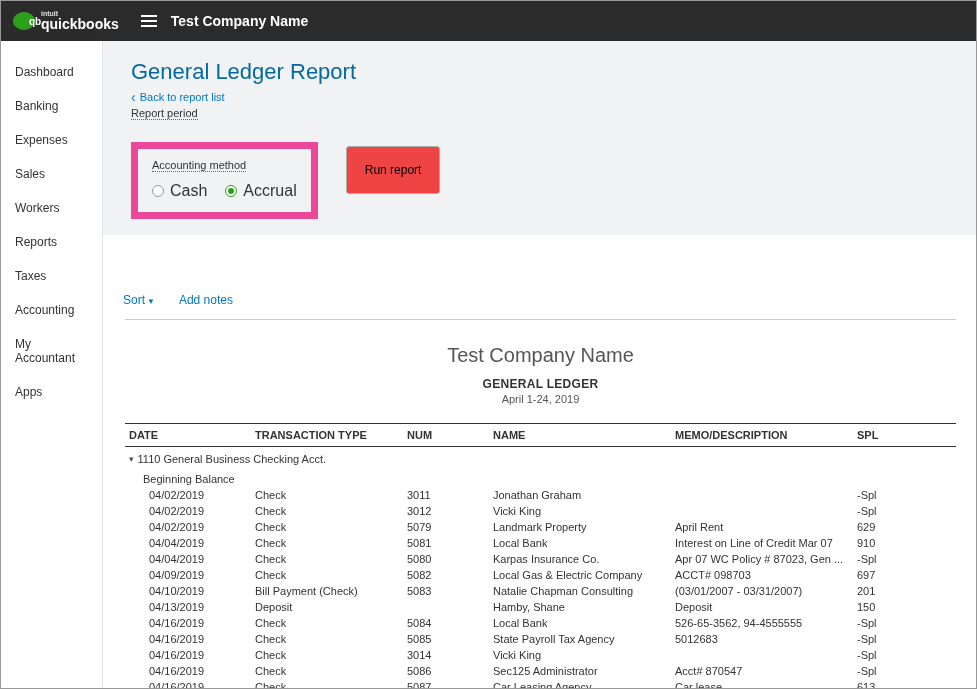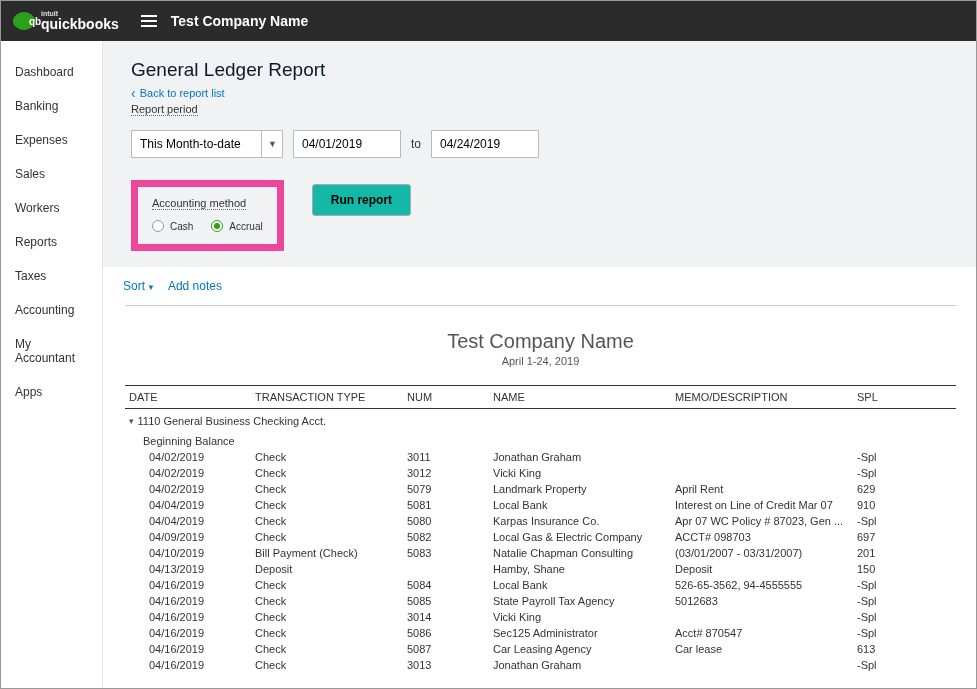--- a/index.html
+++ b/index.html
@@ -11,50 +11,50 @@
 .qb-text { font-size: 14px; font-weight: 600; line-height: 1; }
 .ham { margin-left: 22px; cursor: pointer; display: flex; flex-direction: column; gap: 3px; }
 .ham span { display: block; width: 16px; height: 2px; background: #fff; }
 .company-name { margin-left: 14px; font-size: 14px; font-weight: 600; }
 .layout { display: flex; height: calc(689px - 40px); }
 .sidebar { width: 102px; background: #fff; border-right: 1px solid #e4e4e4; box-shadow: 2px 0 4px rgba(0,0,0,.04); padding-top: 14px; }
 .nav-item { padding: 10px 14px; font-size: 12px; color: #333; cursor: pointer; }
 .nav-item.active { color: #0077c5; }
 .main { flex: 1; background: #f0f2f4; overflow: hidden; display: flex; flex-direction: column; }
 .report-head { padding: 18px 28px 16px 28px; }
-.report-title { font-size: 19px; font-weight: 400; color: #0f172a; margin-bottom: 6px; }
+.report-title { font-size: 22px; font-weight: 400; color: #0369a1; margin-bottom: 6px; }
 .back-link { color: #0077c5; font-size: 11px; display: flex; align-items: flex-end; gap: 4px; cursor: pointer; }
 .back-link::before { content: "‹"; font-size: 14px; line-height: 11px; }
 .rp-label { font-size: 11px; color: #333; border-bottom: 1px dotted #666; display: inline-block; margin-top: 4px; }
 .controls-row { display: flex; align-items: center; gap: 10px; margin-top: 14px; }
 .select-wrap { position: relative; }
 .select-wrap select, .date-input { height: 28px; border: 1px solid #bbb; background: #fff; font-size: 12px; padding: 0 8px; }
 .select-wrap select { width: 152px; appearance: none; padding-right: 24px; }
 .select-caret { position: absolute; right: 0; top: 0; width: 22px; height: 28px; border-left: 1px solid #bbb; display: flex; align-items: center; justify-content: center; pointer-events: none; font-size: 9px; color: #555; }
 .date-input { width: 108px; }
 .to-text { font-size: 12px; }
 .method-row { display: flex; align-items: flex-start; gap: 28px; margin-top: 22px; }
 .method-box { border: 7px solid #ec4899; padding: 8px 14px 12px 14px; }
 .method-label { font-size: 11px; border-bottom: 1px dotted #666; display: inline-block; margin-bottom: 10px; }
 .radios { display: flex; gap: 18px; align-items: center; }
-.radio { display: flex; align-items: center; gap: 6px; font-size: 10px; cursor: pointer; }
+.radio { display: flex; align-items: center; gap: 6px; font-size: 16px; cursor: pointer; }
 .radio-dot { width: 12px; height: 12px; border-radius: 50%; border: 1px solid #999; display: inline-block; position: relative; background: #fff; }
 .radio-dot.checked { border-color: #2ca01c; }
 .radio-dot.checked::after { content: ""; position: absolute; inset: 2px; border-radius: 50%; background: #2ca01c; }
-.run-btn { height: 32px; padding: 0 18px; border: 1px solid #aaa; background: #14b8a6; border-radius: 3px; font-size: 12px; font-weight: 700; cursor: pointer; margin-top: 4px; }
+.run-btn { height: 48px; padding: 0 18px; border: 1px solid #aaa; background: #ef4444; border-radius: 3px; font-size: 12px; font-weight: 400; cursor: pointer; margin-top: 4px; }
 .report-panel { background: #fff; margin: 0; flex: 1; overflow: hidden; display: flex; flex-direction: column; }
-.panel-tools { padding: 12px 20px; font-size: 12px; color: #0077c5; display: flex; gap: 13px; }
+.panel-tools { padding: 12px 20px; font-size: 12px; color: #0077c5; display: flex; gap: 24px; margin-top: 46px; }
 .panel-tools span { cursor: pointer; }
 .sort-caret { font-size: 8px; margin-left: 2px; }
 .report-body { border-top: 1px solid #ccc; margin: 0 20px 0 22px; padding-top: 24px; overflow: hidden; flex: 1; }
 .r-company { text-align: center; font-size: 20px; font-weight: 400; color: #555; }
 .r-title { text-align: center; font-size: 12px; font-weight: 700; margin-top: 10px; letter-spacing: .3px; }
 .r-period { text-align: center; font-size: 11px; color: #555; margin-top: 2px; }
 .tbl { margin-top: 18px; width: 100%; font-size: 11px; }
-.thead { display: flex; font-weight: 400; border-top: 1px solid #333; border-bottom: 1px solid #333; padding: 5px 0; }
+.thead { display: flex; font-weight: 700; border-top: 1px solid #333; border-bottom: 1px solid #333; padding: 5px 0; }
 .col-date { width: 130px; padding-left: 4px; }
 .col-type { width: 152px; }
 .col-num { width: 78px; }
 .col-name { width: 190px; padding-left: 8px; }
 .col-memo { width: 182px; }
 .col-split { width: 40px; }
 .group-row { padding: 6px 0 6px 4px; display: flex; align-items: center; gap: 4px; }
 .chev { font-size: 9px; color: #555; }
 .rows { }
 .trow { display: flex; padding: 2px 0; }
@@ -96,29 +96,20 @@
     </nav>
 
   <main class="main">
     <div class="report-head">
       <h1 class="report-title">General Ledger Report</h1>
       <div class="back-link">
           <span>Back to report list</span>
         </div>
       <span class="rp-label">Report period</span>
 
-      <div class="controls-row">
-        <div class="select-wrap">
-          <select><option>This Month-to-date</option></select>
-          <span class="select-caret">▼</span>
-        </div>
-        <input class="date-input" value="04/01/2019" style="">
-        <span class="to-text">to</span>
-        <input class="date-input" value="04/24/2019" style="">
-      </div>
 
       <div class="method-row">
         <div class="method-box">
           <span class="method-label">Accounting method</span>
           <div class="radios">
             <label class="radio">
                 <span class="radio-dot"></span>
                 <span>Cash</span>
               </label>
             <label class="radio">
@@ -131,20 +122,21 @@
       </div>
     </div>
 
     <div class="report-panel">
       <div class="panel-tools">
         <span><span>Sort</span><span class="sort-caret">▼</span></span>
         <span>Add notes</span>
       </div>
       <div class="report-body">
         <div class="r-company">Test Company Name</div>
+        <div class="r-title">GENERAL LEDGER</div>
         <div class="r-period">April 1-24, 2019</div>
 
         <div class="tbl">
           <div class="thead">
             <div class="col-date">DATE</div>
             <div class="col-type">TRANSACTION TYPE</div>
             <div class="col-num">NUM</div>
             <div class="col-name">NAME</div>
             <div class="col-memo">MEMO/DESCRIPTION</div>
             <div class="col-split">SPL</div>

